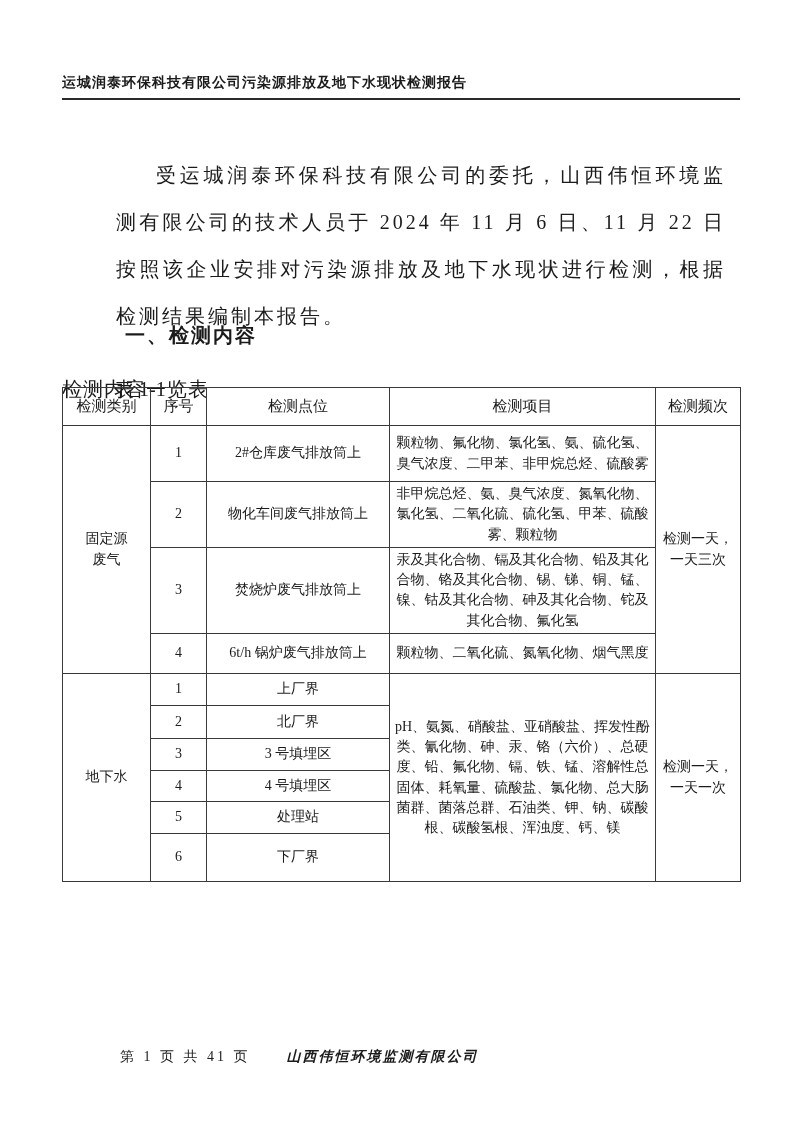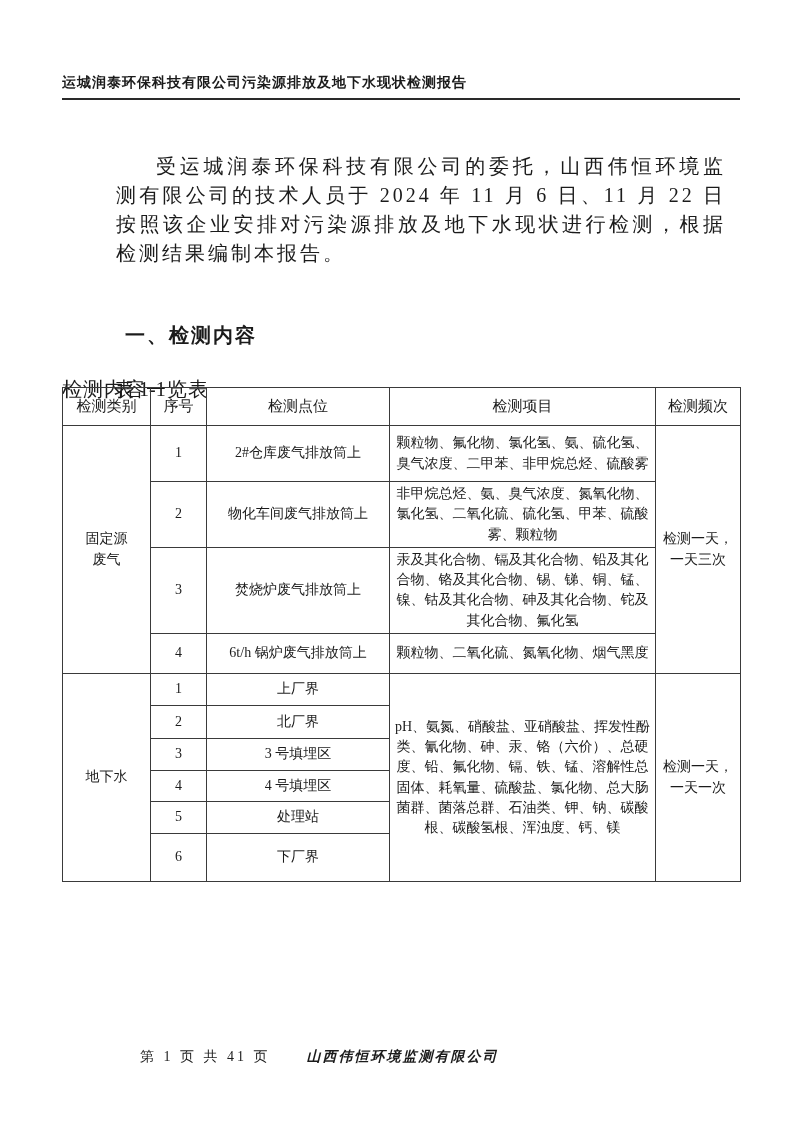--- a/index.html
+++ b/index.html
@@ -24,21 +24,21 @@
   }
   
   .preface-title {
     position:absolute; left:62px; top:110px; width:678px;
     text-align:center;
     font-size:24px; font-weight:bold; letter-spacing:2px;
   }
   
   .preface-body {
     position:absolute; left:116px; top:152px; width:610px;
-    font-size:20px; line-height:29px;
+    font-size:20px; line-height:47px;
     letter-spacing:3px;
     text-indent:2em;
     text-align:justify;
   }
   
   .section-heading {
     position:absolute; left:125px; top:322px;
     font-size:20px; font-weight:bold; letter-spacing:2px;
   }
   
@@ -74,21 +74,21 @@
   .freq-cell { font-size:15px; }
   .site-cell { font-size:15px; }
   .no-cell { font-size:15px; }
   .items-cell { font-size:14px; padding:2px 5px; }
   
   .doc-footer {
     position:absolute; left:62px; top:1048px; width:678px;
     font-size:14px;
     display:flex; align-items:center;
   }
-  .doc-footer .page-info { margin-left:78px; letter-spacing:3px; }
+  .doc-footer .page-info { margin-left:58px; letter-spacing:3px; }
   .doc-footer .company  { margin-left:36px; letter-spacing:2px; font-weight:bold;font-style:italic; }
 </style>
 </head>
 <body>
 
 <div class="page">
 
   <div class="doc-header">
     <span>运城润泰环保科技有限公司污染源排放及地下水现状检测报告</span>
   </div>

